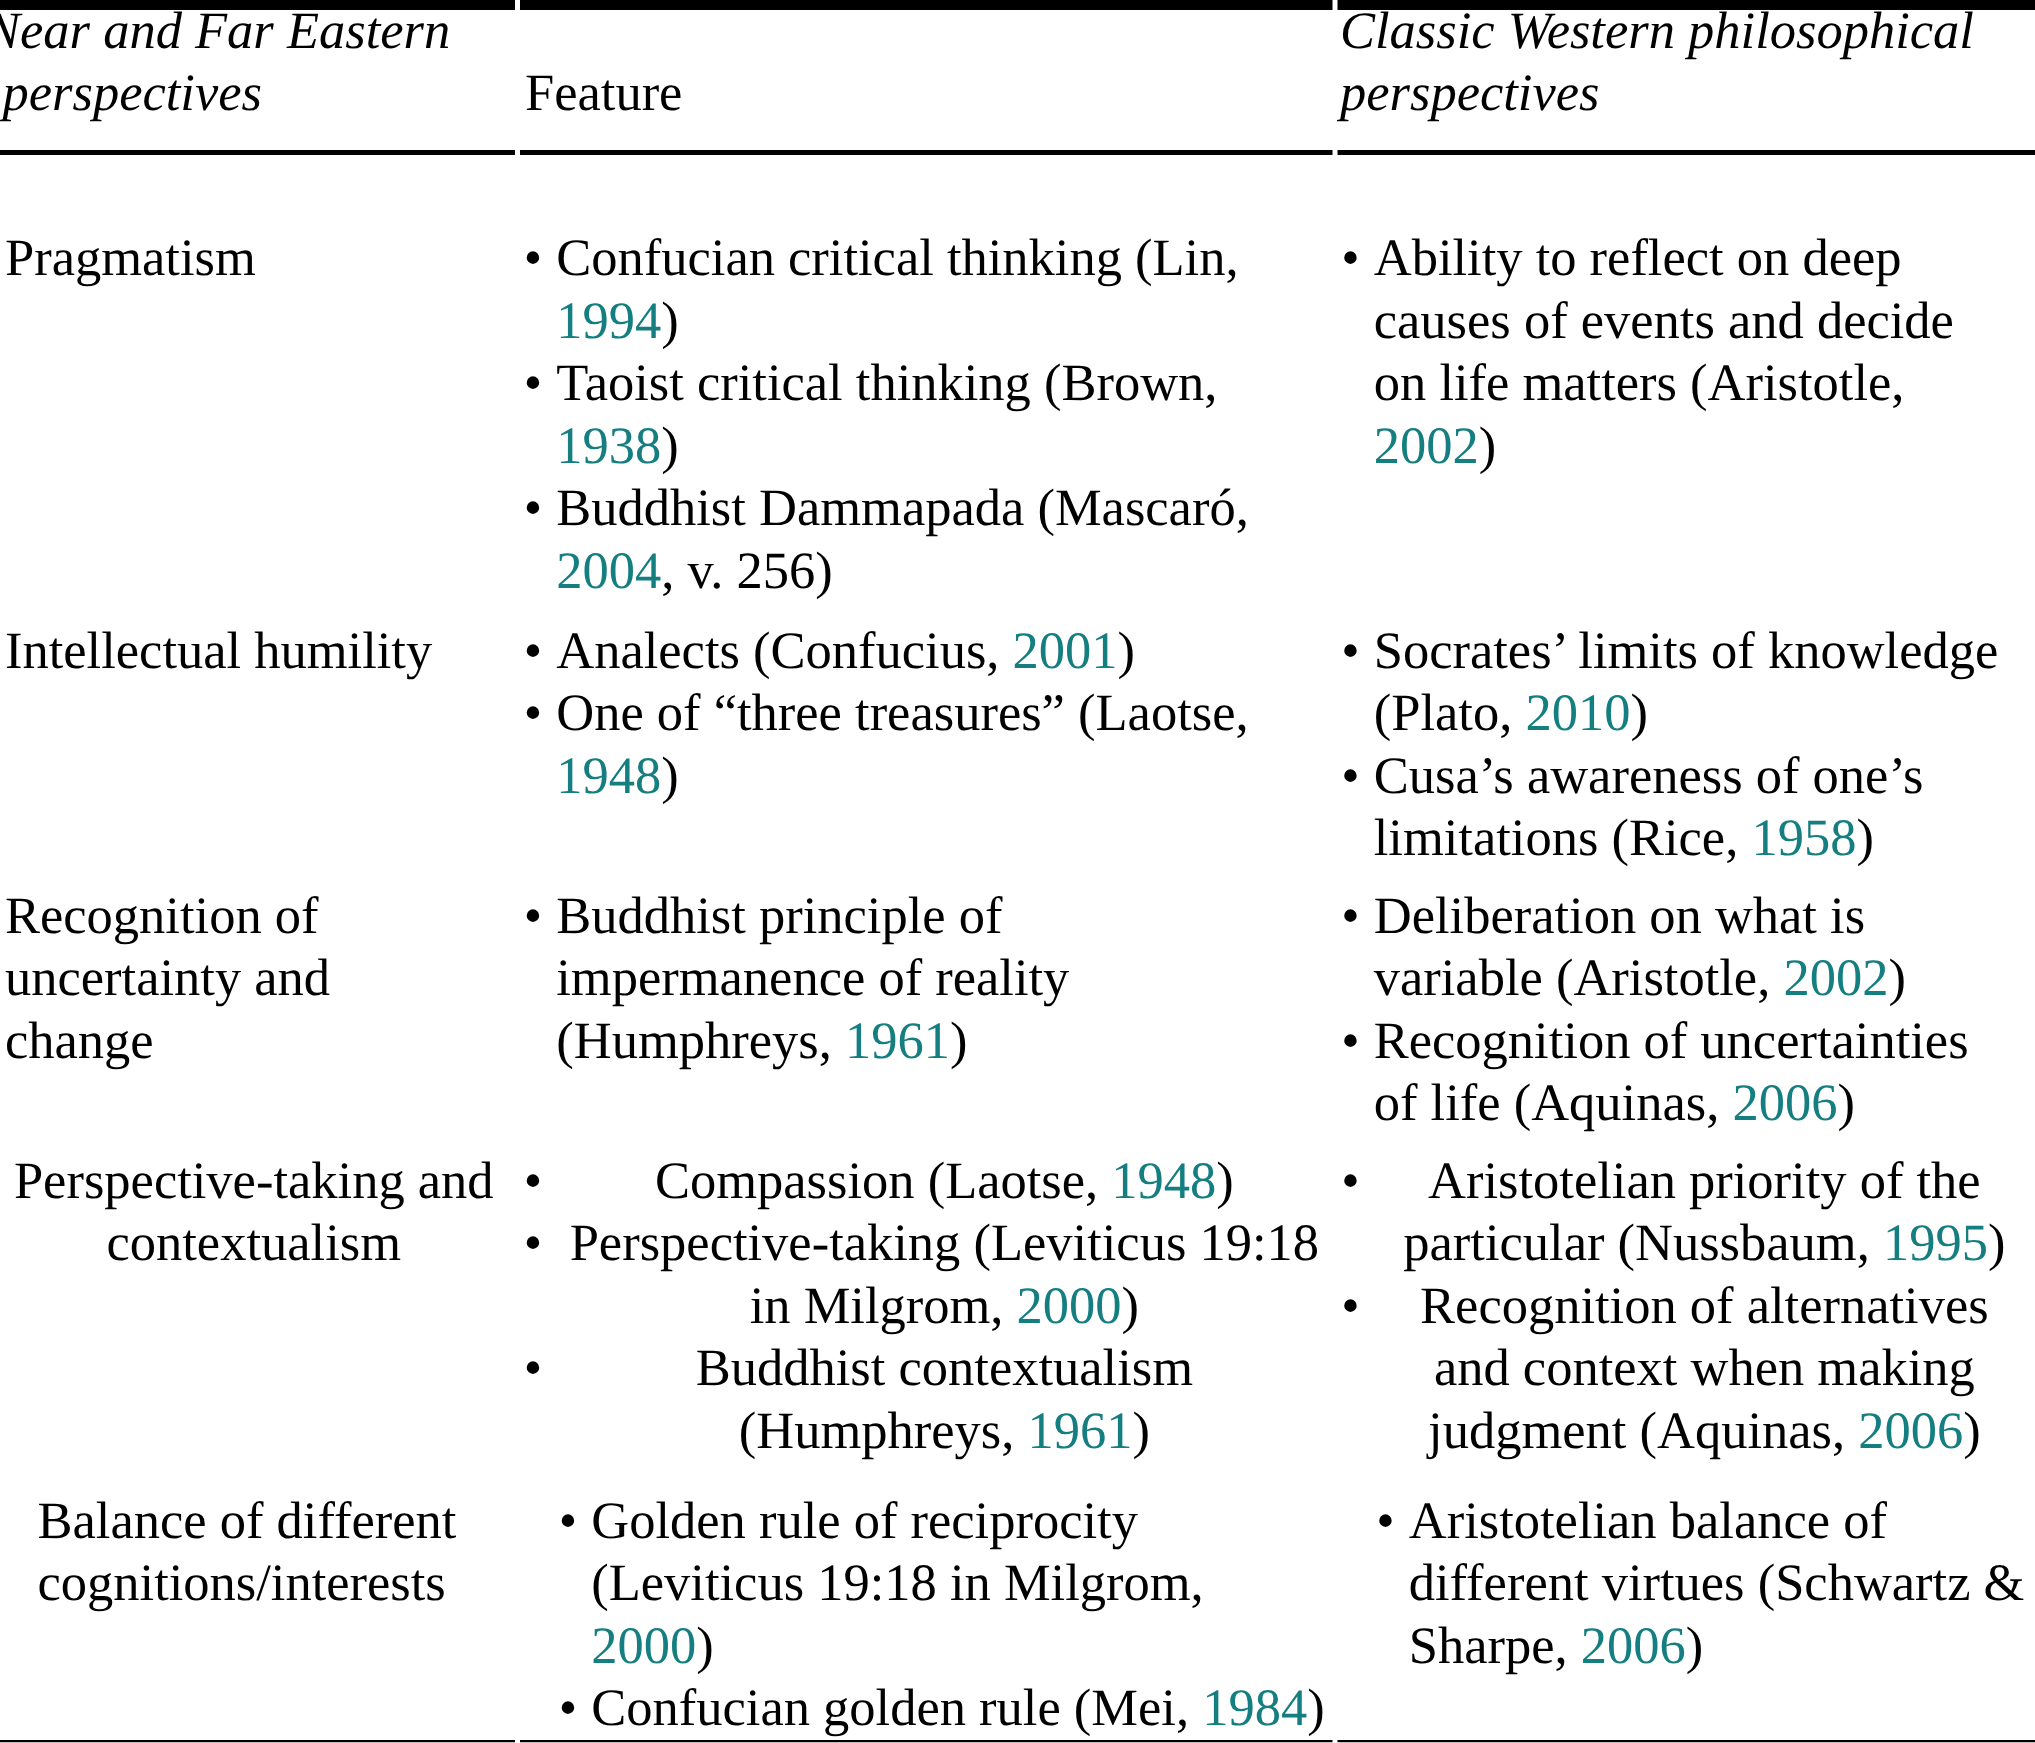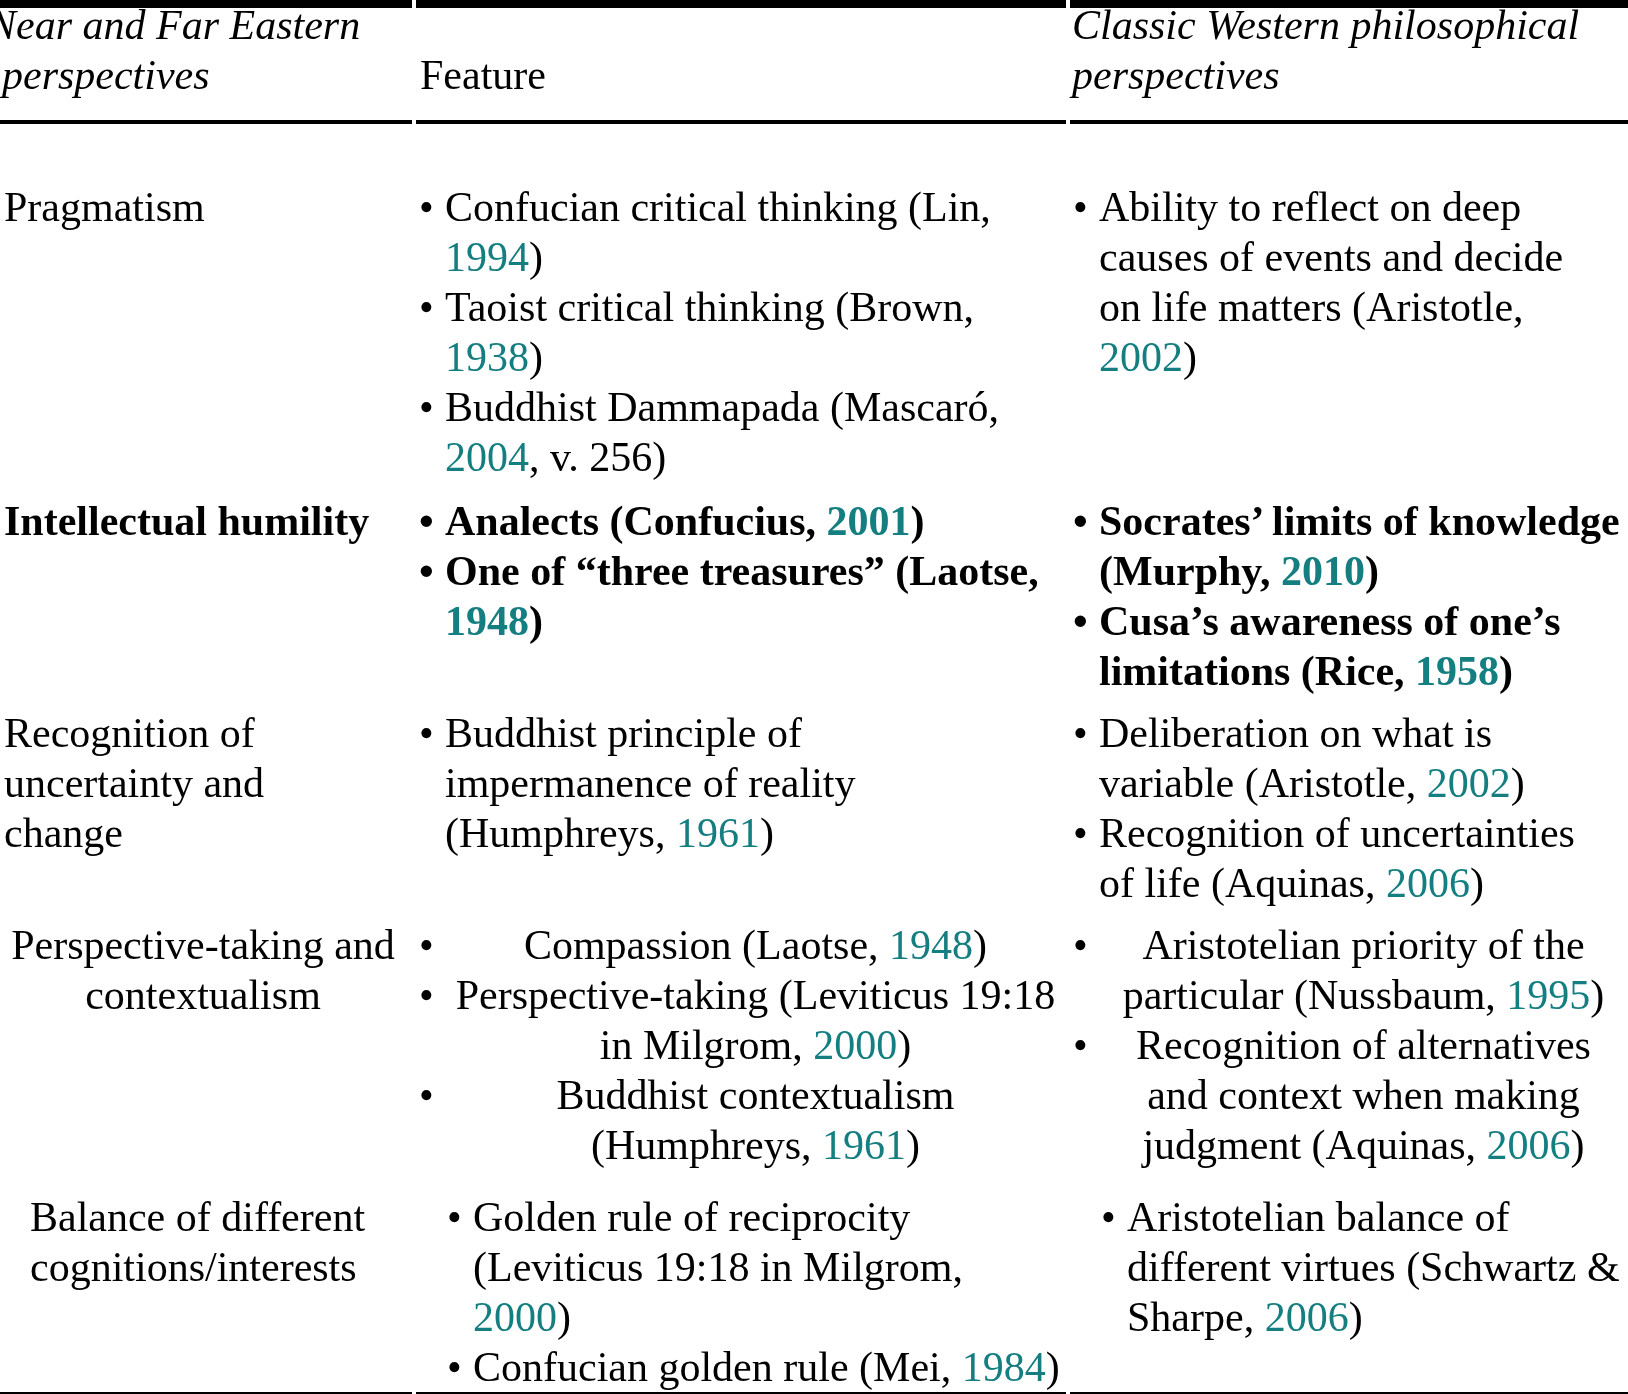--- a/index.html
+++ b/index.html
@@ -31,21 +31,21 @@
     padding-bottom:20px;
   }
   .header-cell.it{font-style:italic;}
   .header-cell.c1{padding-left:4px;}
   .header-cell.c2{text-indent:-14px;padding-left:2px;}
   .header-cell.c3{padding-left:2px;}
   .feature-cell{padding-left:4px;padding-right:10px;}
   .list-cell{padding-left:2px;}
   .trow{display:contents;}
   .r0 .cell{padding-top:58px;}
-  .r1 .cell{padding-top:14px;font-weight:bold;}
+  .r1 .cell{padding-top:14px;}
   .r2 .cell{padding-top:12px;}
   .r3 .cell{padding-top:12px;text-align:center;}
   .r4 .cell{padding-top:22px;padding-left:30px;}
   ul.blist{list-style:none;margin:0;padding:0;}
   ul.blist li{
     position:relative;
     padding-left:27px;
     margin:0;
   }
   ul.blist li::before{
@@ -77,21 +77,21 @@
 
     <div class="trow r0"><div class="cell feature-cell">Pragmatism</div><div class="cell list-cell"><ul class="blist"><li><span>Confucian critical thinking (Lin,
 </span><span class="cite">1994</span><span>)</span></li><li><span>Taoist critical thinking (Brown,
 </span><span class="cite">1938</span><span>)</span></li><li><span>Buddhist Dammapada (Mascaró,
 </span><span class="cite">2004</span><span>, v. 256)</span></li></ul></div><div class="cell list-cell"><ul class="blist"><li><span>Ability to reflect on deep
 causes of events and decide
 on life matters (Aristotle,
 </span><span class="cite">2002</span><span>)</span></li></ul></div></div>
       <div class="trow r1"><div class="cell feature-cell">Intellectual humility</div><div class="cell list-cell"><ul class="blist"><li><span>Analects (Confucius, </span><span class="cite">2001</span><span>)</span></li><li><span>One of “three treasures” (Laotse,
 </span><span class="cite">1948</span><span>)</span></li></ul></div><div class="cell list-cell"><ul class="blist"><li><span>Socrates’ limits of knowledge
-(Murphy, </span><span class="cite">2010</span><span>)</span></li><li><span>Cusa’s awareness of one’s
+(Plato, </span><span class="cite">2010</span><span>)</span></li><li><span>Cusa’s awareness of one’s
 limitations (Rice, </span><span class="cite">1958</span><span>)</span></li></ul></div></div>
       <div class="trow r2"><div class="cell feature-cell">Recognition of
 uncertainty and
 change</div><div class="cell list-cell"><ul class="blist"><li><span>Buddhist principle of
 impermanence of reality
 (Humphreys, </span><span class="cite">1961</span><span>)</span></li></ul></div><div class="cell list-cell"><ul class="blist"><li><span>Deliberation on what is
 variable (Aristotle, </span><span class="cite">2002</span><span>)</span></li><li><span>Recognition of uncertainties
 of life (Aquinas, </span><span class="cite">2006</span><span>)</span></li></ul></div></div>
       <div class="trow r3"><div class="cell feature-cell">Perspective-taking and
 contextualism</div><div class="cell list-cell"><ul class="blist"><li><span>Compassion (Laotse, </span><span class="cite">1948</span><span>)</span></li><li><span>Perspective-taking (Leviticus 19:18

